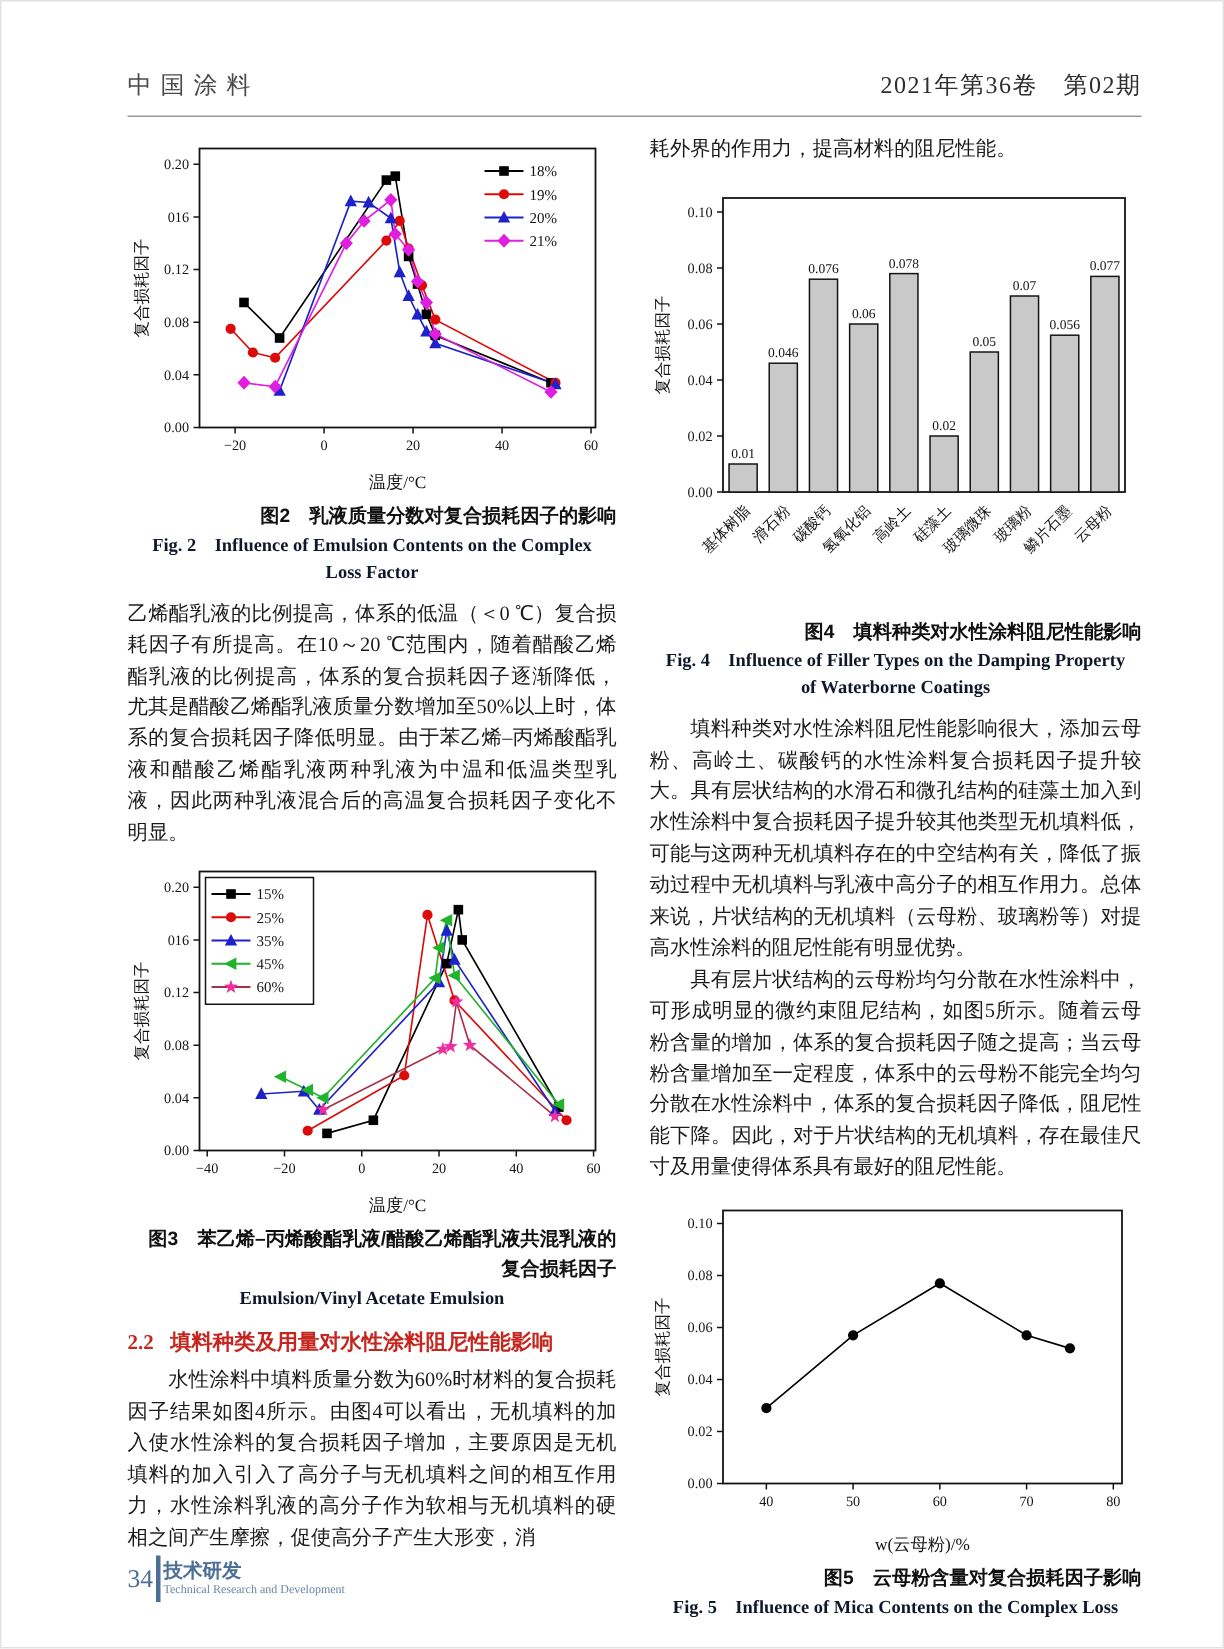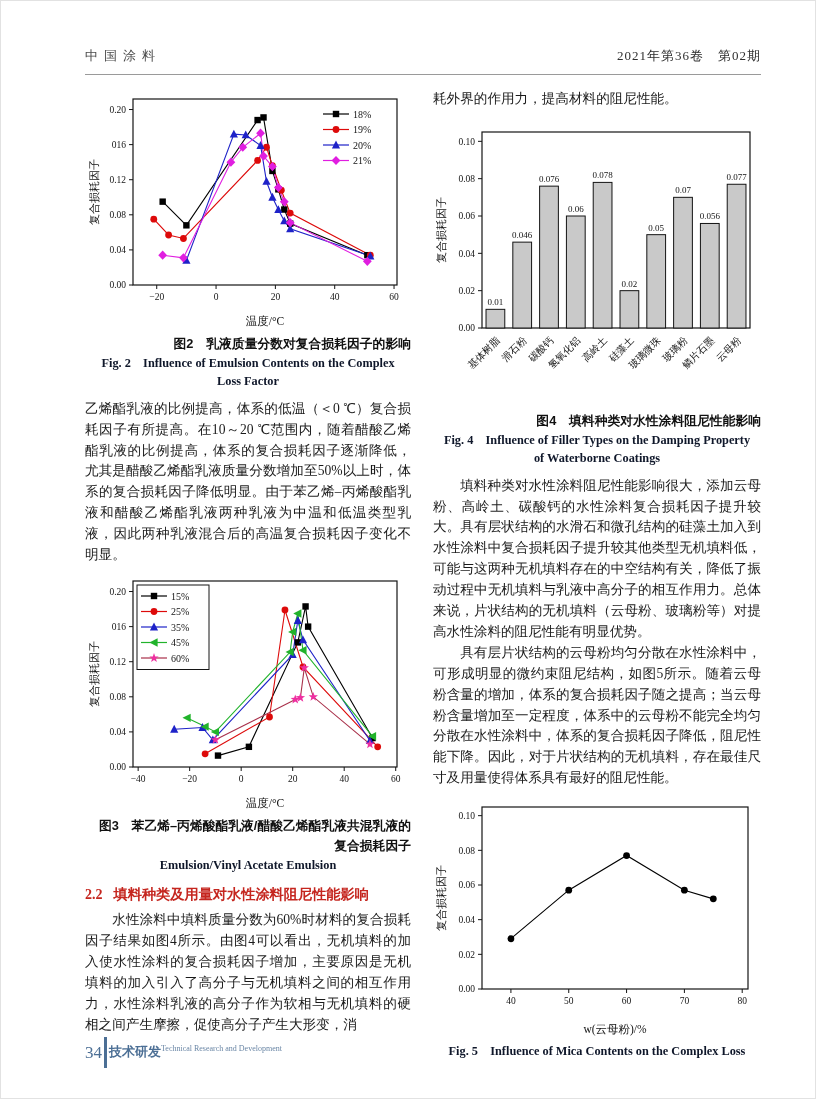--- a/index.html
+++ b/index.html
@@ -1,38 +1,38 @@
 <!DOCTYPE html>
 <html lang="zh"><head>
 <meta charset="utf-8">
 <style>
   html,body{margin:0;padding:0;background:#f0f0f0;}
   .page{position:relative;width:816px;height:1099px;margin:0 auto;background:#ffffff;
         font-family:"Liberation Serif",serif;color:#1a1a1a;overflow:hidden;border:1px solid #e2e2e2;box-sizing:border-box;}
   .header{position:absolute;left:84px;right:54px;top:46px;display:flex;justify-content:space-between;
-          align-items:center;padding-bottom:9px;border-bottom:1px solid #9a9a9a;font-size:13px;}
+          align-items:center;padding-bottom:9px;border-bottom:1px solid #9a9a9a;font-size:16px;}
   .journal{letter-spacing:6px;color:#4a4a4a;}
   .issue{letter-spacing:1px;color:#2e2e2e;}
   .col{position:absolute;top:88px;}
   .col-left{left:84px;width:326px;}
   .col-right{left:432px;width:328px;}
   .para{font-size:13.6px;line-height:20.9px;text-align:justify;margin:0;}
   .indent{text-indent:2em;}
   .fig{display:flex;justify-content:center;margin:2px 0 0 0;}
   .cap{margin:3px 0 8px 0;}
   .cap-zh{font-family:"Liberation Sans",sans-serif;font-weight:bold;font-size:12.8px;text-align:right;line-height:1.55;color:#111;}
   .cap-en{font-weight:bold;font-size:12.3px;text-align:center;line-height:1.5;color:#0f172a;}
   .section-head{display:flex;gap:11px;align-items:baseline;color:#c5261f;margin:11px 0 6px 0;}
   .section-no{font-weight:bold;font-size:14px;text-align:right;}
   .section-title{font-family:"Liberation Sans",sans-serif;font-weight:bold;font-size:14.2px;}
   .topline{margin-bottom:6px;}
   .footer{position:absolute;left:84px;top:1036px;display:flex;align-items:center;gap:2px;color:#4c6f95;}
   .page-no{font-size:17px;}
   .footer-bar{width:3px;height:31px;background:#4c6f95;}
-  .footer-labels{display:flex;flex-direction:row;justify-content:center;}
+  .footer-labels{display:flex;flex-direction:column;justify-content:center;}
   .footer-zh{font-family:"Liberation Sans",sans-serif;font-weight:bold;font-size:13px;line-height:1.25;}
   .footer-en{font-size:8px;color:#6b87a6;line-height:1.3;}
   svg text{font-family:"Liberation Serif",serif;}
 </style>
 </head>
 <body>
 
 <div class="page">
 
   <div class="header">
@@ -313,20 +313,21 @@
           <text x="181" y="234" font-size="11.5" text-anchor="middle" fill="#141414">w(云母粉)/%</text>
           <polyline points="76.9,139.7 134.7,91.2 192.6,56.5 250.4,91.2 279.3,99.9" fill="none" stroke="#000000" stroke-width="1.1"></polyline>
           <circle cx="76.91304347826087" cy="139.73333333333332" r="3.4" fill="#000000"></circle>
           <circle cx="134.73913043478262" cy="91.19999999999999" r="3.4" fill="#000000"></circle>
           <circle cx="192.56521739130434" cy="56.53333333333333" r="3.4" fill="#000000"></circle>
           <circle cx="250.3913043478261" cy="91.19999999999999" r="3.4" fill="#000000"></circle>
           <circle cx="279.30434782608694" cy="99.86666666666666" r="3.4" fill="#000000"></circle>
         </svg>
     </div>
     <div class="cap">
+      <div class="cap-zh">图5　云母粉含量对复合损耗因子影响</div>
       <div class="cap-en">Fig. 5　Influence of Mica Contents on the Complex Loss</div>
     </div>
   </div>
 
   <div class="footer">
     <span class="page-no">34</span>
     <span class="footer-bar"></span>
     <span class="footer-labels">
       <span class="footer-zh">技术研发</span>
       <span class="footer-en">Technical Research and Development</span>

